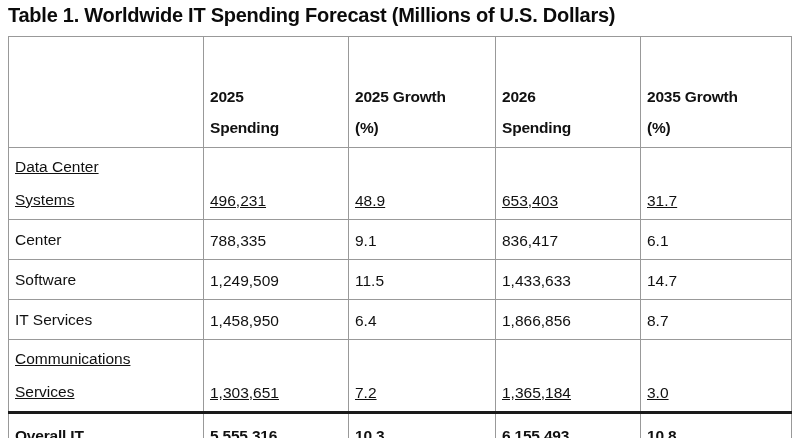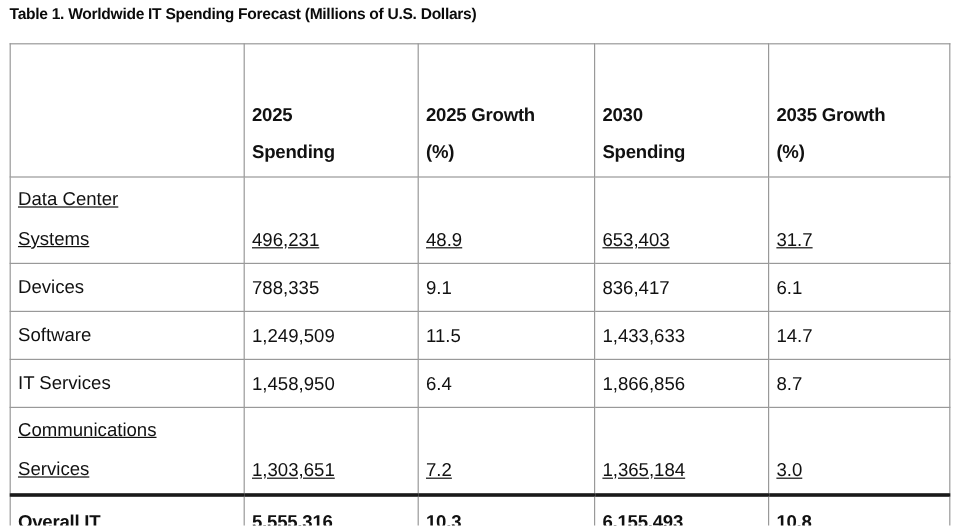--- a/index.html
+++ b/index.html
@@ -19,21 +19,21 @@
     position: relative;
     width: 800px;
     height: 438px;
     box-sizing: border-box;
   }
 
   .table-caption {
     position: absolute;
     left: 8px;
     top: 4px;
-    font-size: 13px;
+    font-size: 20px;
     font-weight: bold;
     letter-spacing: -0.25px;
     color: #0b0b0b;
     white-space: nowrap;
   }
 
   .table-wrap {
     position: absolute;
     left: 8px;
     top: 36px;
@@ -135,21 +135,21 @@
             <span class="hdr-line">2025</span>
             <span class="hdr-line">Spending</span>
           </th>
 
           <th>
             <span class="hdr-line">2025 Growth</span>
             <span class="hdr-line">(%)</span>
           </th>
 
           <th>
-            <span class="hdr-line">2030</span>
+            <span class="hdr-line">2026</span>
             <span class="hdr-line">Spending</span>
           </th>
 
           <th>
             <span class="hdr-line">2035 Growth</span>
             <span class="hdr-line">(%)</span>
           </th>
         </tr>
       </thead>
 
@@ -161,21 +161,21 @@
             <span class="lbl-line">Systems</span>
           </td>
           <td>496,231</td>
           <td>48.9</td>
           <td>653,403</td>
           <td>31.7</td>
         </tr>
 
         <tr>
           <td class="label-cell">
-            <span class="lbl-line">Devices</span>
+            <span class="lbl-line">Center</span>
           </td>
           <td>788,335</td>
           <td>9.1</td>
           <td>836,417</td>
           <td>6.1</td>
         </tr>
 
         <tr>
           <td class="label-cell">
             <span class="lbl-line">Software</span>

